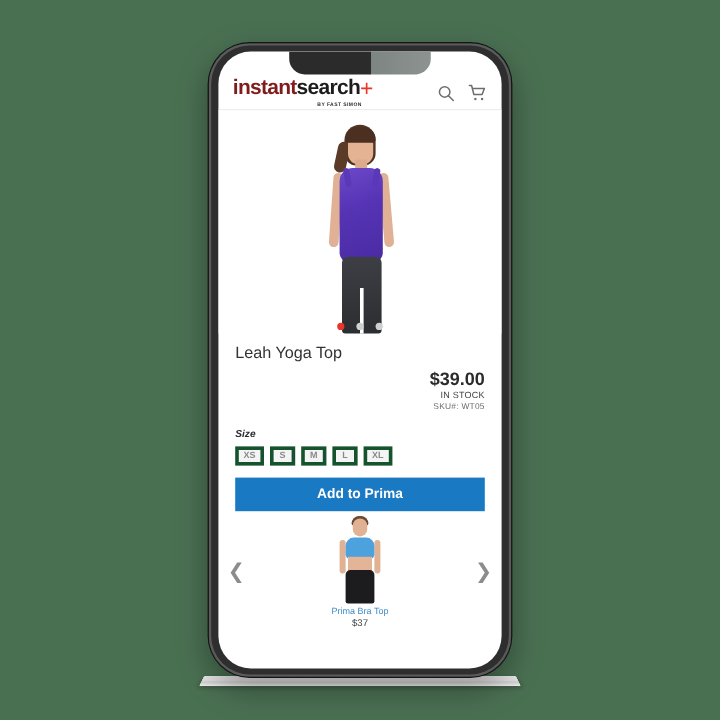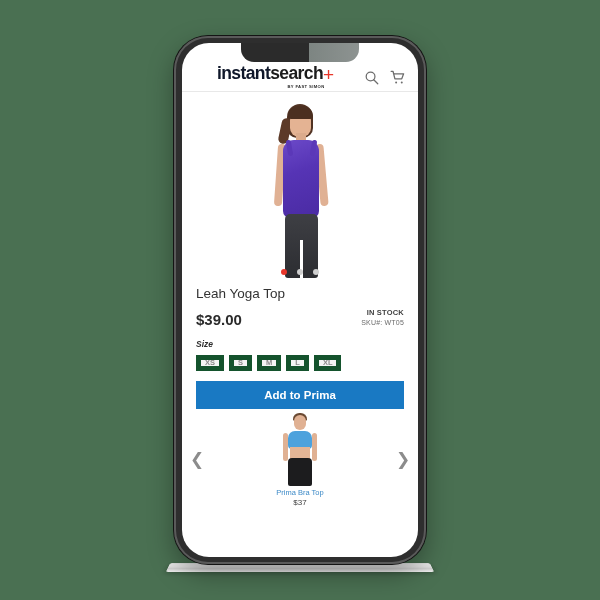--- a/index.html
+++ b/index.html
@@ -64,21 +64,21 @@
     padding: 20px 12px 0 12px;
     border-bottom: 1px solid #e8e8e8;
   }
   .logo { line-height: 1; user-select: none; }
   .logo-main {
     font-size: 17.5px;
     font-weight: 700;
     letter-spacing: -0.6px;
     white-space: nowrap;
   }
-  .logo-red { color: #0f172a; margin-left: 23px; }
+  .logo-red { color: #7f1d1d; }
   .logo-black { color: #1c1c1c; }
   .logo-plus {
     color: #e8362a;
     font-size: 19px;
     font-weight: 400;
     vertical-align: -2px;
   }
   .logo-sub {
     display: block;
     font-size: 4.2px;
@@ -165,34 +165,34 @@
   }
   .dot { width: 6px; height: 6px; border-radius: 50%; background: #cfcfcf; }
   .dot.active { background: #e8362a; }
 
   
   .info { padding: 8px 14px 0 14px; }
   .p-title {
     font-size: 13.5px; color: #333; font-weight: 400;
     margin-bottom: 7px;
   }
-  .p-row { display: flex; justify-content: space-between; align-items: flex-end; }
+  .p-row { display: flex; justify-content: space-between; align-items: flex-end; flex-direction: column; }
   .p-price { font-size: 15px; font-weight: 700; color: #2b2b2b; }
   .p-meta { text-align: right; line-height: 1.35; }
-  .p-stock { font-size: 7.5px; font-weight: 700; color: #3f3f3f; letter-spacing: .2px; }
+  .p-stock { font-size: 7.5px; font-weight: 400; color: #3f3f3f; letter-spacing: .2px; }
   .p-sku { font-size: 7px; color: #6b6b6b; letter-spacing: .2px; }
 
   
   .size-block { padding: 11px 14px 0 14px; }
   .size-label { font-size: 8.5px; font-weight: 700; color: #2d2d2d; margin-bottom: 6px; font-style: italic; }
   .size-opts { display: flex; gap: 5px; }
   .size-chip {
     min-width: 21px; height: 16px;
     display: flex; align-items: center; justify-content: center;
-    border: 5px solid #14532d; background: #f4f4f4;
+    border: 3px solid #14532d; background: #f4f4f4;
     font-size: 7.5px; font-weight: 700; color: #8a8a8a;
     padding: 0 4px;
   }
 
   
   .cart-wrap { padding: 10px 14px 0 14px; }
   .cart-btn {
     width: 100%; height: 28px;
     background: #1979c3; border: none;
     color: #fff; font-size: 11.5px; font-weight: 700;

